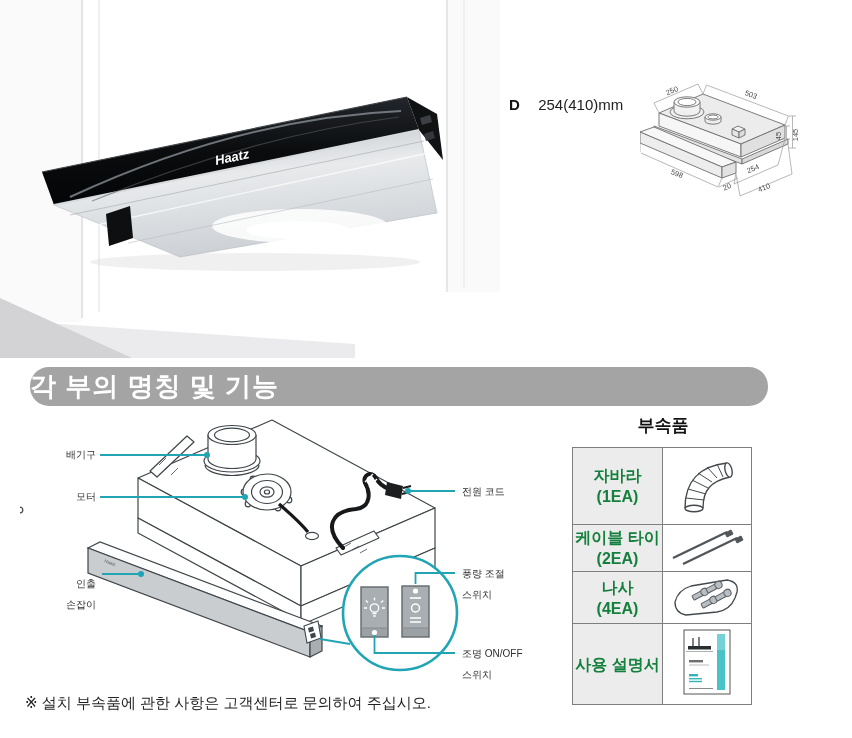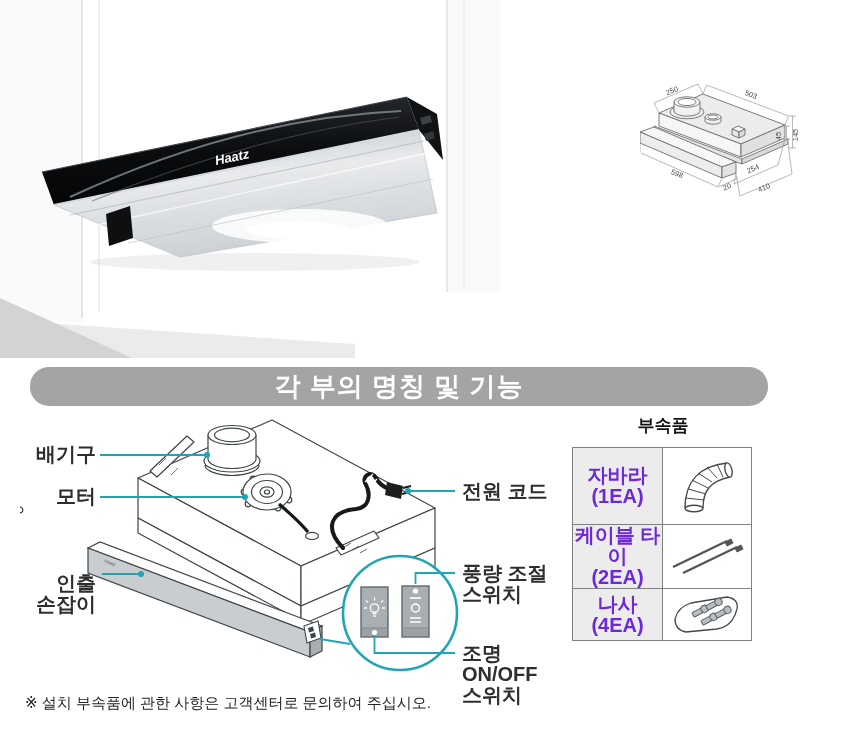--- a/index.html
+++ b/index.html
@@ -6,34 +6,34 @@
   body{width:852px;height:738px;position:relative;overflow:hidden;
        font-family:"Liberation Sans","DejaVu Sans",sans-serif;color:#222;}
   .abs{position:absolute;}
   
   .specs{left:509px;top:92px;}
   .spec-row{height:25px;line-height:25px;font-size:15px;white-space:nowrap;}
   .spec-key{display:inline-block;width:25px;font-weight:bold;color:#111;}
   .spec-val{color:#222;}
   
   .banner{left:30px;top:367px;width:738px;height:39px;background:#A4A4A4;
-          border-radius:19px;display:flex;align-items:center;justify-content:center;}
+          border-radius:19px;display:flex;align-items:center;justify-content:flex-start;}
   .banner span{color:#fff;font-size:26px;font-weight:800;letter-spacing:1px;}
   
   .diagram{left:20px;top:415px;width:540px;height:290px;}
   .diagram svg{position:absolute;left:0;top:0;}
-  .plabel{position:absolute;font-size:20px;line-height:21px;color:#2e2e2e;font-weight:700;}
+  .plabel{position:absolute;font-size:10px;line-height:21px;color:#2e2e2e;font-weight:400;}
   .t-r{text-align:right;}
   
   .acc{left:572px;top:414px;width:182px;}
   .acc-title{text-align:center;font-size:17px;font-weight:bold;color:#111;height:28px;line-height:24px;}
   .acc-table{border-collapse:collapse;margin-top:5px;}
   .acc-table td{border:1px solid #7f7f7f;padding:0;}
   .acc-table .lbl{width:89px;background:#ECECEC;text-align:center;
-                  font-size:20px;font-weight:700;line-height:21px;color:#6d28d9;}
+                  font-size:16px;font-weight:700;line-height:21px;color:#15803d;}
   .acc-table .ico{width:88px;text-align:center;vertical-align:middle;background:#fff;}
   
   .footnote{left:25px;top:694px;font-size:15px;color:#222;}
 </style>
 </head>
 <body>
 
 <svg class="abs" style="left:0;top:0" width="500" height="360" viewBox="0 0 500 360">
   <defs>
     <linearGradient id="gGlass" x1="0" y1="0" x2="0" y2="1">
@@ -72,20 +72,24 @@
     <line x1="42" y1="172" x2="407" y2="97" stroke="#43474b" stroke-width="1.2"></line>
     <line x1="54" y1="205" x2="419" y2="130" stroke="#d8dbde" stroke-width="2"></line>
     <path d="M70,197 Q240,118 401,111" stroke="#8f969c" stroke-width="2" fill="none" opacity="0.75"></path>
     <path d="M92,201 Q252,136 399,117" stroke="#565c61" stroke-width="1.2" fill="none" opacity="0.6"></path>
     <polygon points="106,214 130,206 133,238 109,246" fill="#0e0f10"></polygon>
     <text transform="translate(216,165) rotate(-11.7)" font-size="13" font-weight="bold" font-style="italic" fill="#ffffff">Haatz</text>
   </g>
 </svg>
 
 <div class="abs specs">
+  <div class="spec-row">
+    <span class="spec-key">D</span>
+    <span class="spec-val">254(410)mm</span>
+  </div>
 </div>
 
 <svg class="abs" style="left:640px;top:82px" width="212" height="140" viewBox="0 0 212 140">
   <g stroke="#6e6e6e" stroke-width="0.9" stroke-linejoin="round">
     <polygon points="14,44 102,77 102,82 14,49" fill="#e4e4e4"></polygon>
     <polygon points="102,77 148,57 148,62 102,82" fill="#d9d9d9"></polygon>
     <polygon points="0,50 14,45 96,80 82,85" fill="#f7f7f7"></polygon>
     <polygon points="0,50 82,85 82,96 0,61" fill="#ededed"></polygon>
     <polygon points="82,85 96,80 96,91 82,96" fill="#e2e2e2"></polygon>
     <polygon points="19,31 63,12 145,43 101,62" fill="#ececec"></polygon>
@@ -311,17 +315,39 @@
                   <circle cx="13" cy="0" r="3.6"></circle>
                 </g>
             <g transform="translate(47,26) rotate(-28)">
                   <rect x="0" y="-2.5" width="11" height="5" rx="1"></rect>
                   <circle cx="13" cy="0" r="3.6"></circle>
                 </g>
           </g>
         </svg>
       </td>
     </tr>
+    <tr style="height:81px">
+      <td class="lbl">
+        <span>사용 설명서</span>
+      </td>
+      <td class="ico">
+        <svg width="48" height="66" viewBox="0 0 48 66">
+          <rect x="1" y="1" width="46" height="64" fill="#ffffff" stroke="#555" stroke-width="1"></rect>
+          <rect x="34" y="5" width="8" height="56" fill="#49c2c8"></rect>
+          <rect x="34" y="5" width="8" height="16" fill="#74d2d7"></rect>
+          <line x1="10" y1="9" x2="10" y2="17" stroke="#2b2e30" stroke-width="1.2"></line>
+          <line x1="16" y1="8" x2="16" y2="17" stroke="#2b2e30" stroke-width="1.2"></line>
+          <rect x="5" y="17" width="23" height="3.5" fill="#2b2e30"></rect>
+          <line x1="3" y1="22.5" x2="30" y2="22.5" stroke="#9a9a9a" stroke-width="0.8"></line>
+          <rect x="6" y="31" width="14" height="2.4" fill="#6f6f6f"></rect>
+          <rect x="6" y="35.5" width="20" height="1" fill="#bbbbbb"></rect>
+          <rect x="6" y="45" width="9" height="2.4" fill="#35b3bd"></rect>
+          <rect x="6" y="49" width="13" height="1.4" fill="#35b3bd"></rect>
+          <rect x="6" y="51.8" width="13" height="1.4" fill="#35b3bd"></rect>
+          <rect x="6" y="59" width="24" height="1" fill="#8a8a8a"></rect>
+        </svg>
+      </td>
+    </tr>
   </tbody>
     </table>
 </div>
 
 <div class="abs footnote">※ 설치 부속품에 관한 사항은 고객센터로 문의하여 주십시오.</div>
 
 </body></html>

